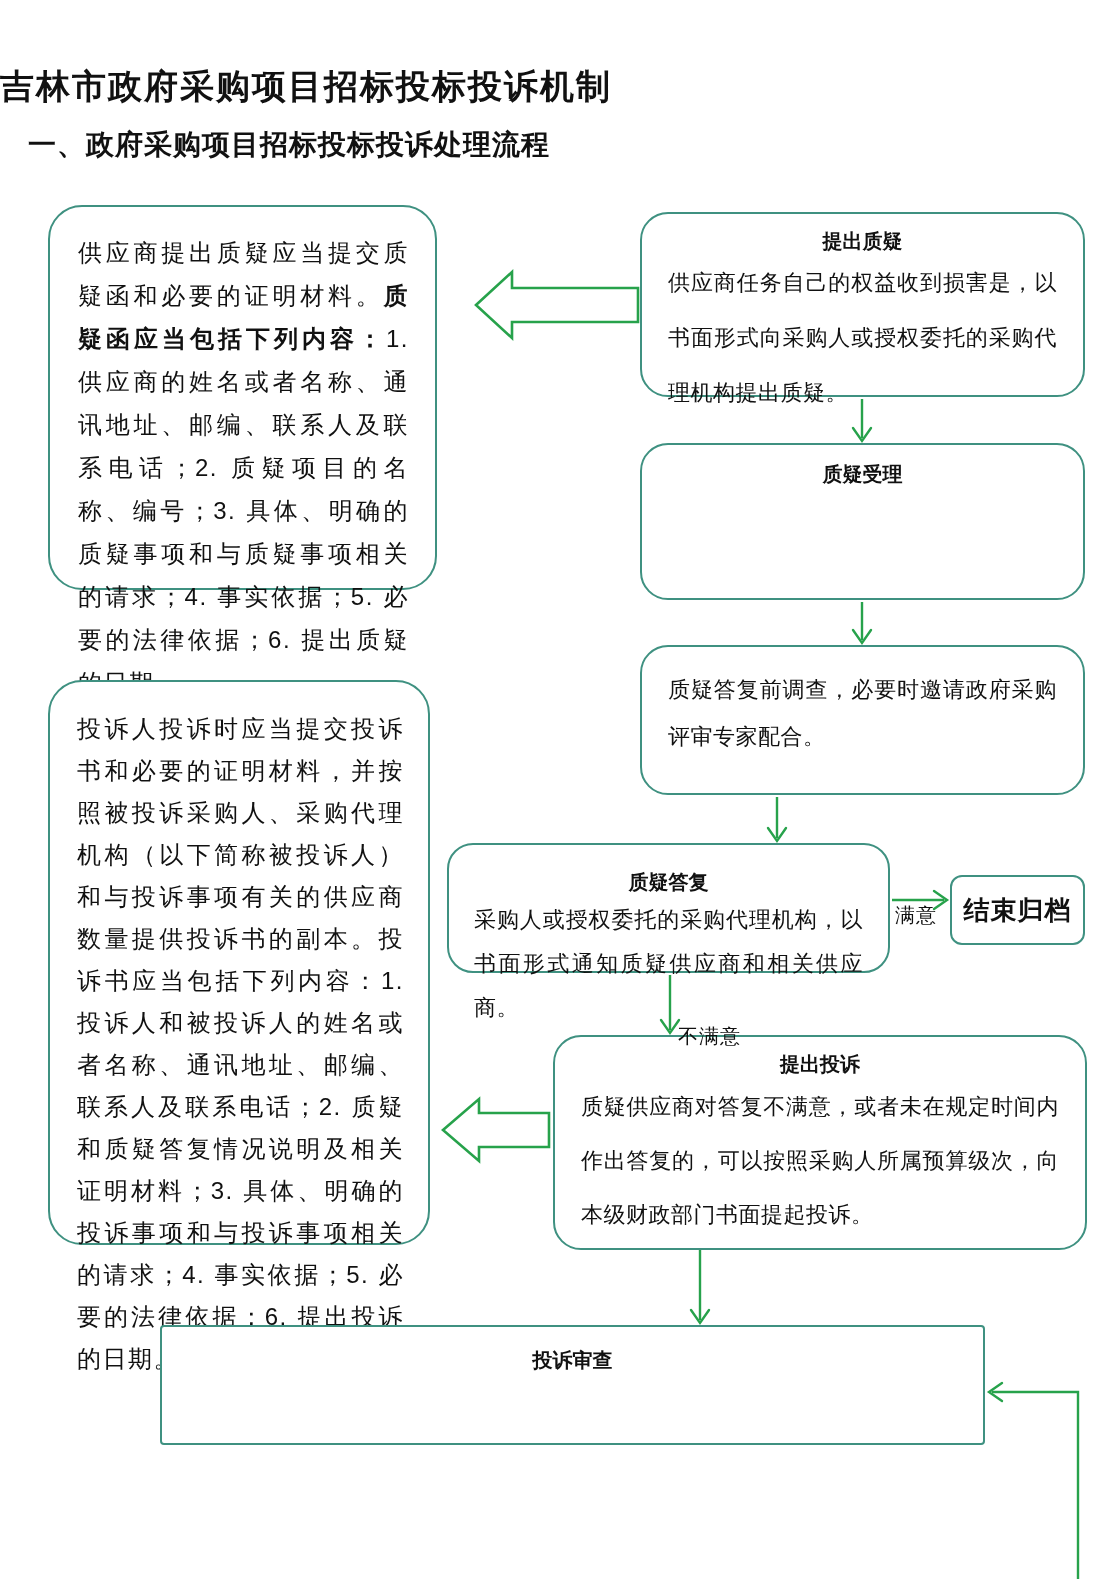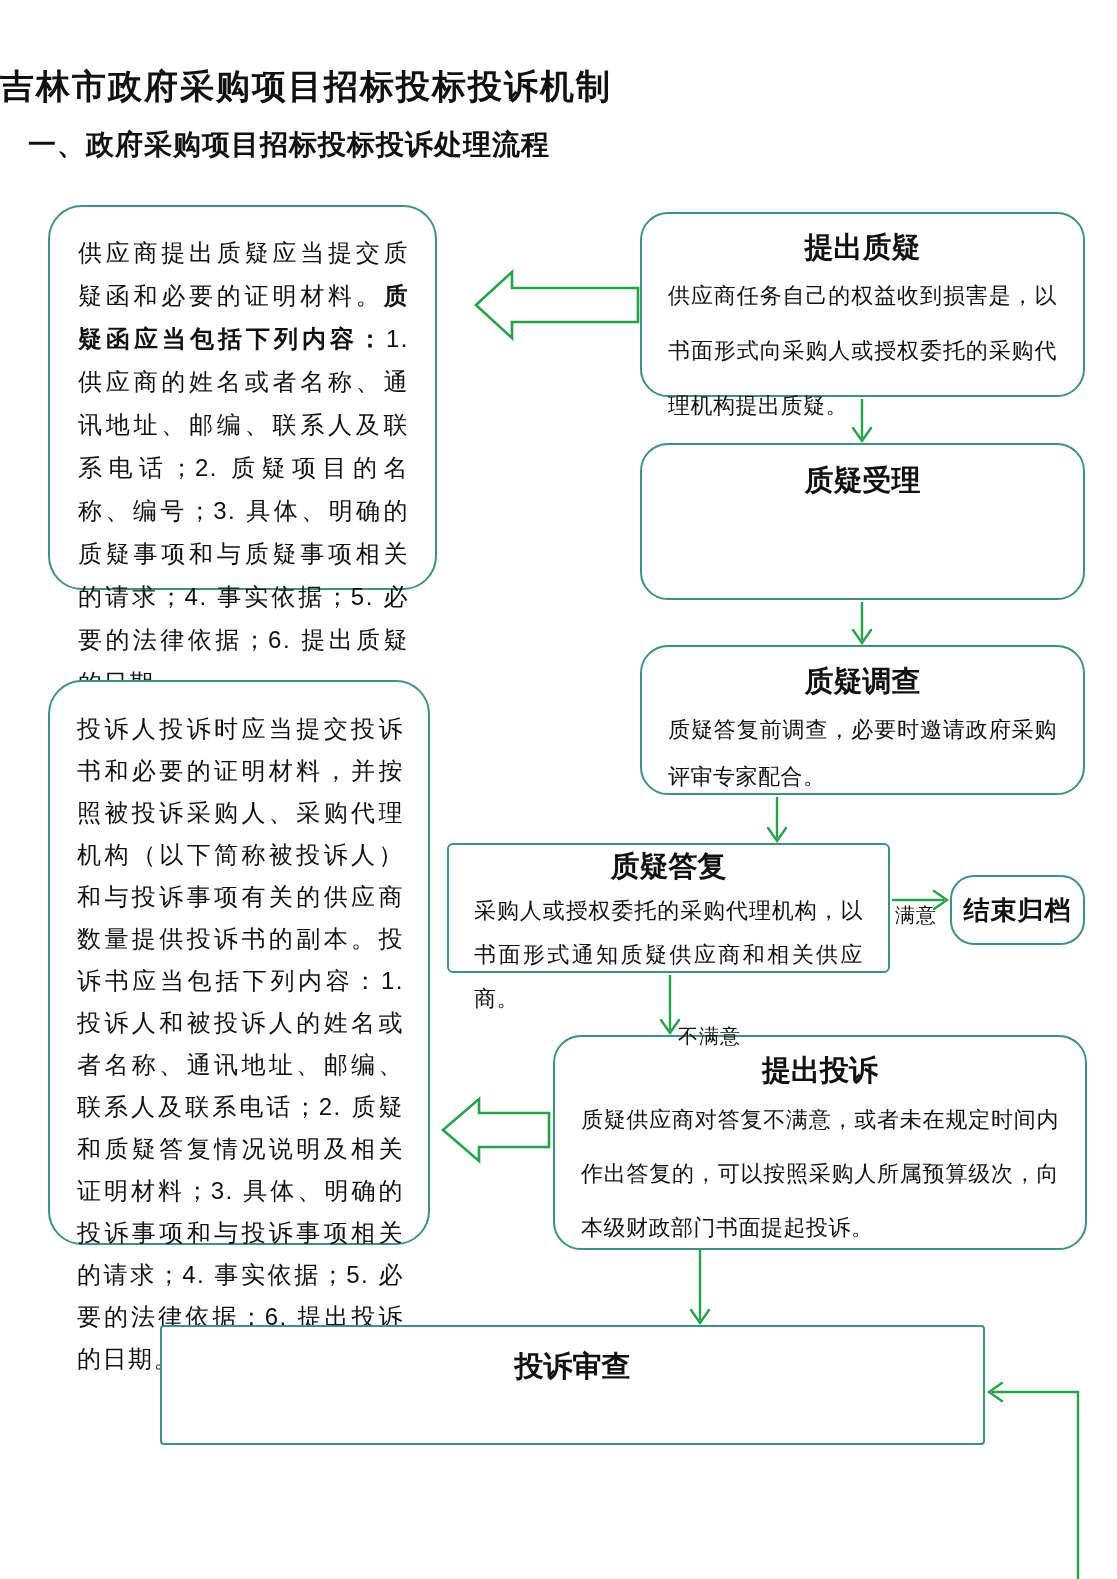--- a/index.html
+++ b/index.html
@@ -27,36 +27,36 @@
   }
   .note{
     border-radius:34px;font-size:24px;line-height:43px;
     text-align:justify;letter-spacing:1.5px;
   }
   .note p{margin:0;}
   .note b{font-weight:bold;}
   .note1{left:48px;top:205px;width:389px;height:385px;padding:24px 26px 0 28px;}
   .note2{left:48px;top:680px;width:382px;height:565px;padding:26px 24px 0 27px;line-height:42px;}
   .flow{border-radius:28px;}
-  .node-title{text-align:center;font-weight:bold;font-size:29px;}
+  .node-title{text-align:center;font-weight:bold;font-size:20px;}
   .node-body{font-size:22px;text-align:justify;letter-spacing:0.5px;}
   .n1{left:640px;top:212px;width:445px;height:185px;padding:14px 26px;}
   .n1 .node-body{line-height:55px;}
   .n2{left:640px;top:443px;width:445px;height:157px;padding:16px 26px;}
   .n2 .node-body{line-height:50px;margin-top:6px;}
   .n3{left:640px;top:645px;width:445px;height:150px;padding:15px 26px;}
   .n3 .node-body{line-height:47px;margin-top:4px;}
-  .n4{left:447px;top:843px;width:443px;height:130px;padding:2px 25px;border-radius:6px;}
+  .n4{left:447px;top:843px;width:443px;height:130px;padding:24px 25px;border-radius:26px;}
   .n4 .node-body{line-height:44px;margin-top:2px;}
   .n5{left:553px;top:1035px;width:534px;height:215px;padding:14px 26px;}
   .n5 .node-body{line-height:54px;margin-top:2px;}
   .n6{left:160px;top:1325px;width:825px;height:120px;padding:20px 30px;border-radius:4px;}
   .n6 .node-body{text-align:center;line-height:46px;margin-top:4px;}
   .archive-box{
-    left:950px;top:875px;width:135px;height:70px;border-radius:24px;
+    left:950px;top:875px;width:135px;height:70px;border-radius:12px;
     display:flex;align-items:center;justify-content:center;
     font-size:26px;font-weight:bold;letter-spacing:1px;
   }
   .edge-label{position:absolute;font-size:20px;z-index:3;letter-spacing:1px;margin-top:34px;}
   .lbl-satisfied{left:895px;top:868px;}
   .lbl-unsatisfied{left:678px;top:989px;}
   svg.connectors{position:absolute;left:0;top:0;z-index:1;pointer-events:none;}
   .conn{stroke:var(--arrow);stroke-width:2.4;fill:none;}
   .conn-head{stroke:var(--arrow);stroke-width:2.4;fill:none;stroke-linecap:round;}
   .hollow{stroke:var(--arrow);stroke-width:2.6;fill:#ffffff;stroke-linejoin:miter;}
@@ -120,21 +120,20 @@
 <div class="box flow n1">
   <div class="node-title">提出质疑</div>
   <div class="node-body">供应商任务自己的权益收到损害是，以书面形式向采购人或授权委托的采购代理机构提出质疑。</div>
 </div>
 
 <div class="box flow n2">
   <div class="node-title">质疑受理</div>
 </div>
 
 <div class="box flow n3">
-  <div class="node-title">质疑调查</div>
   <div class="node-body">质疑答复前调查，必要时邀请政府采购评审专家配合。</div>
 </div>
 
 <div class="box flow n4">
   <div class="node-title">质疑答复</div>
   <div class="node-body">采购人或授权委托的采购代理机构，以书面形式通知质疑供应商和相关供应商。</div>
 </div>
 
 <div class="box archive-box">
   <span>结束归档</span>

